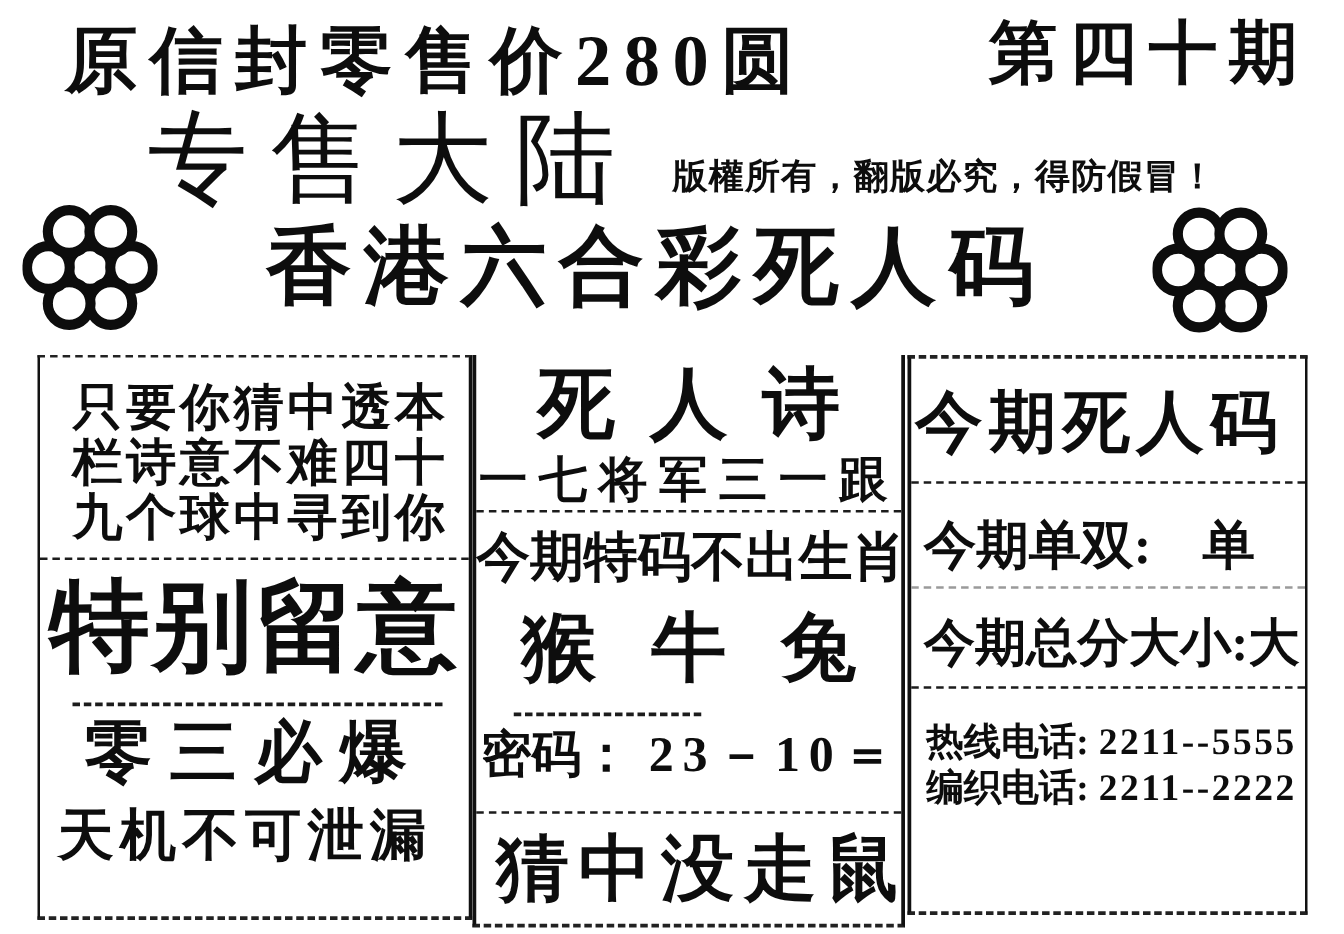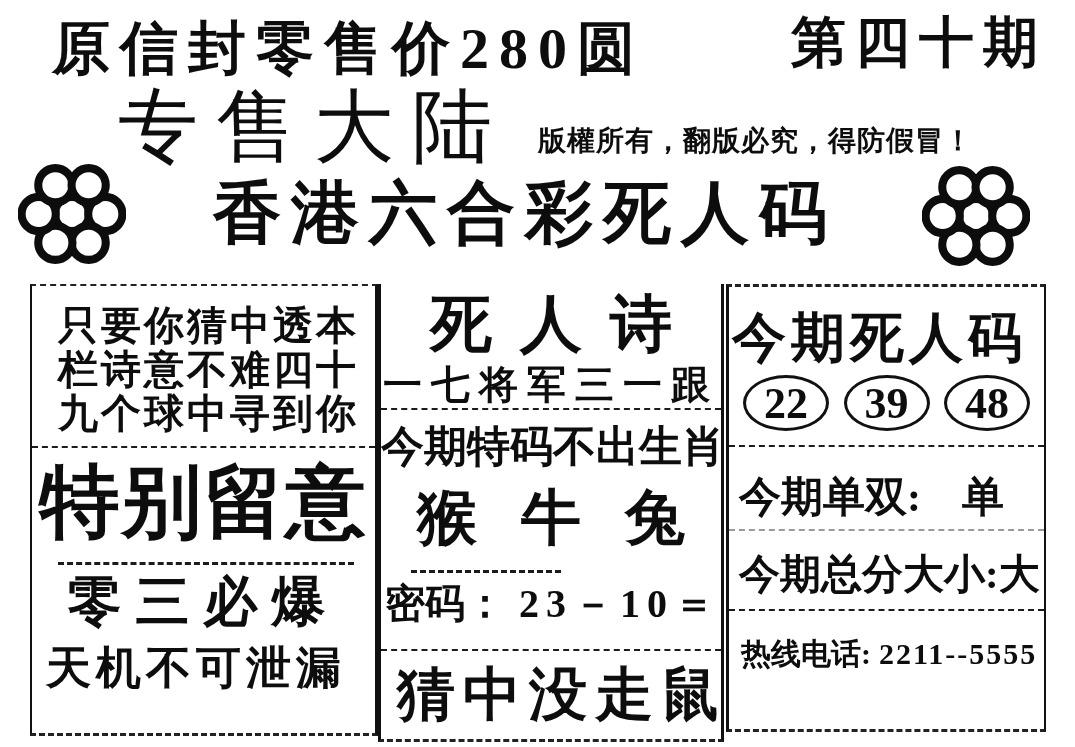--- a/index.html
+++ b/index.html
@@ -128,41 +128,34 @@
   <div class="mini-dash"></div>
   <div class="code-row">
     <span>密码：</span><span class="formula">23－10＝？</span>
   </div>
   <div class="divider" style="margin-top:18px;"></div>
   <div class="bottom-line">猜中没走鼠</div>
 </div>
 
 <div class="panel right-panel">
   <div class="rp-title">今期死人码</div>
-  <div class="circles-row">
-    <div class="num-circle">
-        <span>22</span>
-      </div>
-    <div class="num-circle">
-        <span>39</span>
-      </div>
-    <div class="num-circle">
-        <span>48</span>
-      </div>
-  </div>
   <div class="divider rp-div1"></div>
   <div class="oe-row">
     <span>今期单双:</span>
     <span>单</span>
   </div>
   <div class="divider faint rp-div2"></div>
   <div class="size-row">
     <span>今期总分大小:</span>
     <span>大</span>
   </div>
   <div class="divider rp-div3"></div>
   <div class="phones">
     <div class="phone-row">
       <span>热线电话:</span>
       <span class="num">2211--5555</span>
     </div>
+    <div class="phone-row">
+      <span>编织电话:</span>
+      <span class="num">2211--2222</span>
+    </div>
   </div>
 </div>
 
 </body></html>

